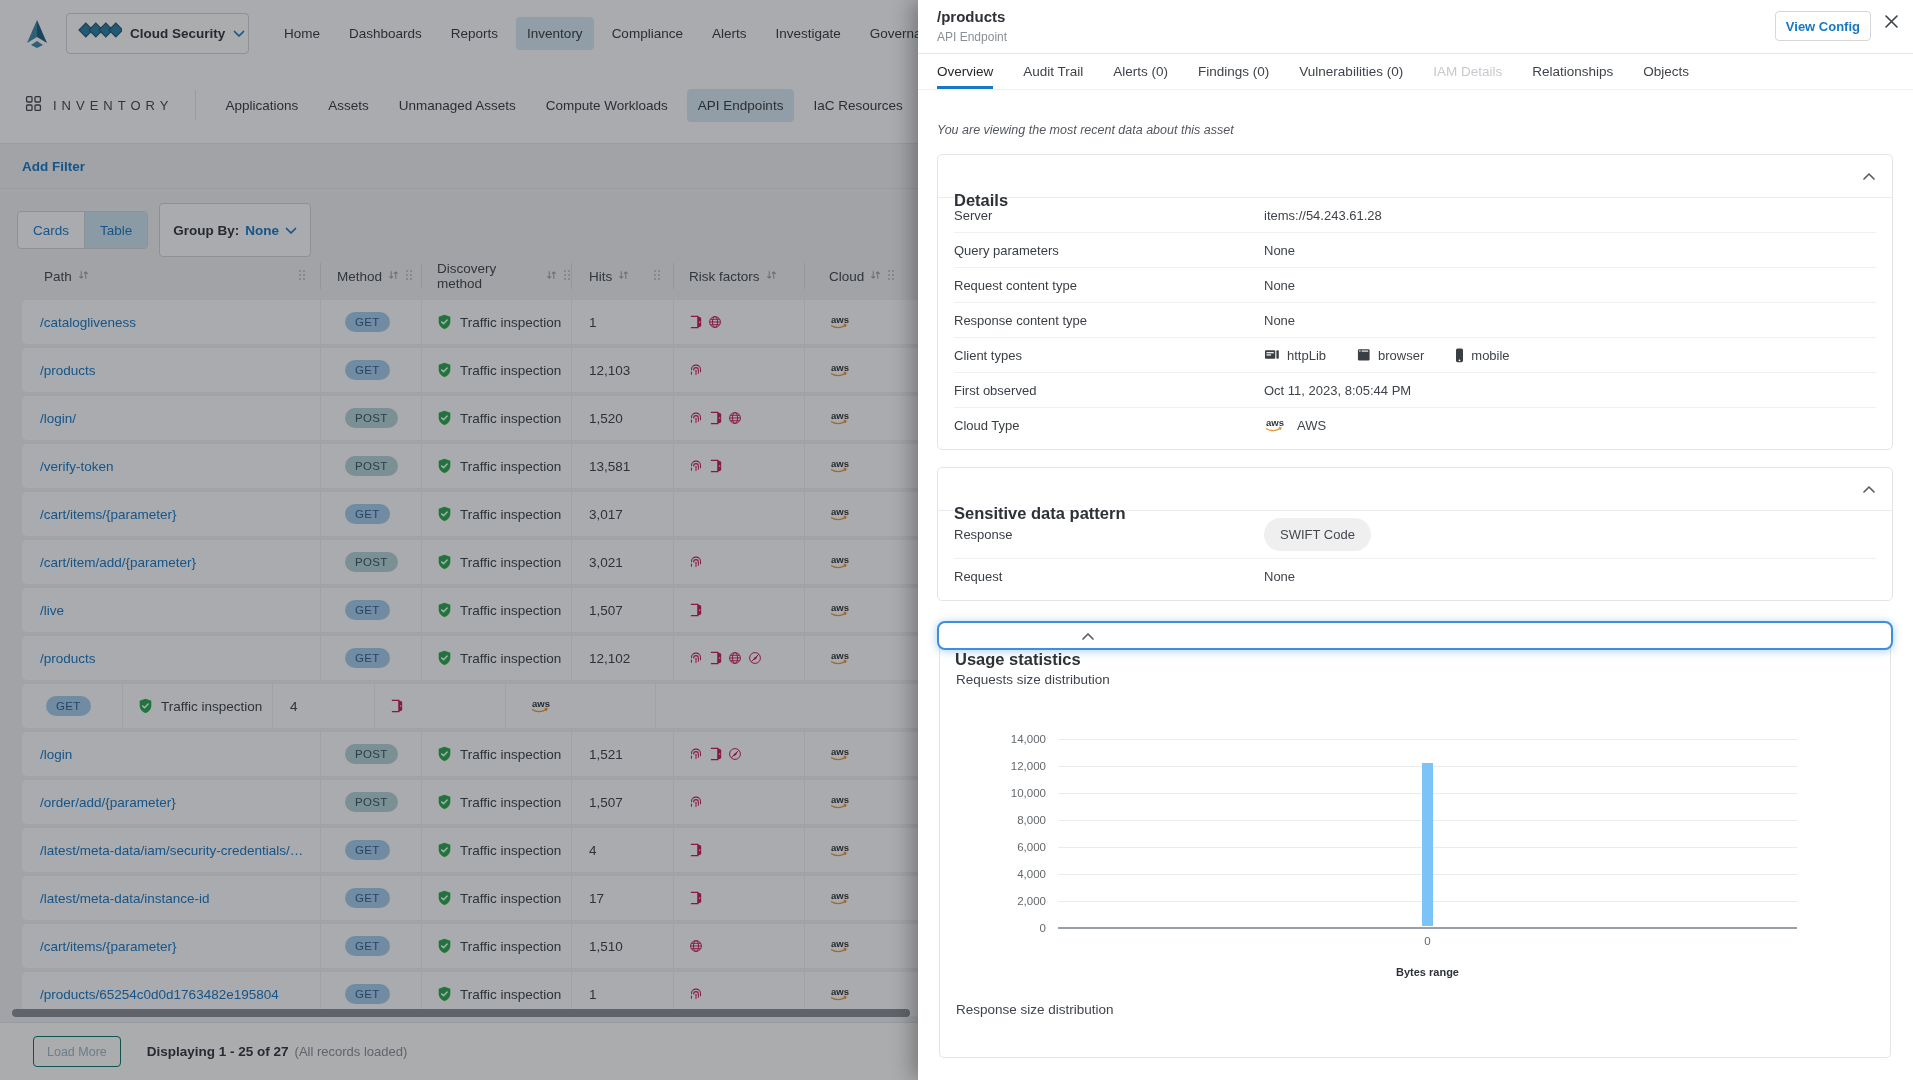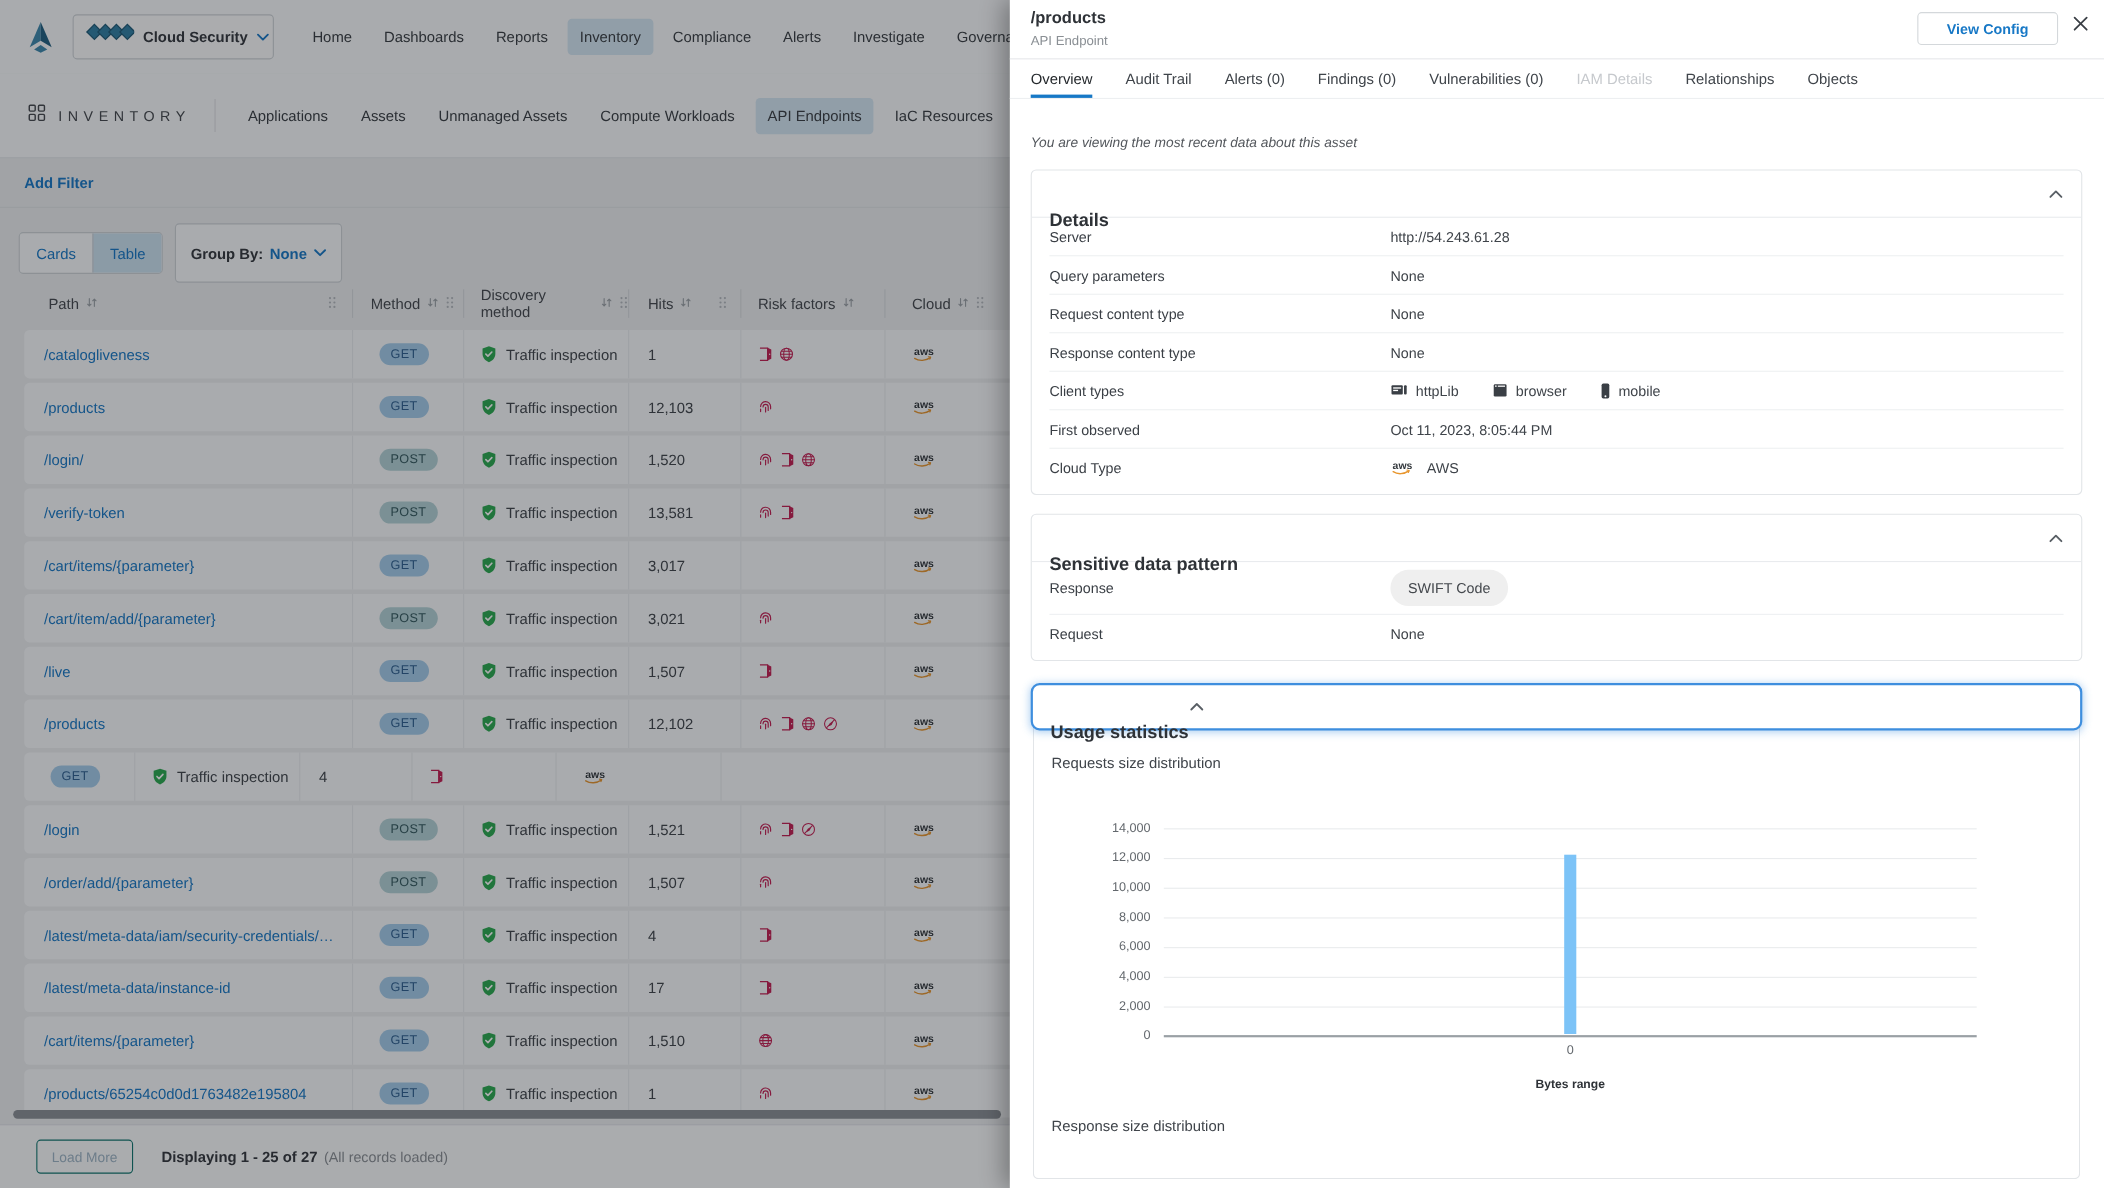--- a/index.html
+++ b/index.html
@@ -71,21 +71,21 @@
   .disp { margin-left:26px; font-size:13.5px; font-weight:bold; color:#33373c; }
   .disp-note { margin-left:6px; font-size:13px; color:#8a8f94; }
 
   .overlay { position:absolute; inset:0; background:rgba(16,20,25,0.35); z-index:5; }
 
   
   .panel { position:absolute; top:0; left:918px; right:0; bottom:0; background:#fff; z-index:10; box-shadow:-6px 0 20px rgba(0,0,0,0.30); }
   .panel-header { position:relative; height:54px; border-bottom:1px solid #e5e7ea; }
   .panel-title { position:absolute; left:19px; top:8px; font-size:15px; font-weight:bold; color:#2e3237; }
   .panel-sub { position:absolute; left:19px; top:30px; font-size:12px; color:#8a8f94; }
-  .view-config { position:absolute; right:42px; top:11px; height:30px; padding:0 26px; border:1px solid #d4d8db; border-radius:4px; background:#fff; color:#1778c6; font-weight:bold; font-size:13px; display:flex; align-items:center; }
+  .view-config { position:absolute; right:42px; top:11px; height:30px; padding:0 10px; border:1px solid #d4d8db; border-radius:4px; background:#fff; color:#1778c6; font-weight:bold; font-size:13px; display:flex; align-items:center; }
   .close-btn { position:absolute; right:14px; top:14px; display:flex; }
   .tabs { display:flex; gap:30px; padding-left:19px; height:36px; align-items:stretch; border-bottom:1px solid #edeff1; }
   .tab { font-size:13.5px; color:#3f444a; display:flex; align-items:center; border-bottom:3px solid transparent; padding-top:2px; white-space:nowrap; }
   .tab.active { border-bottom-color:#1778c6; color:#24282c; }
   .tab.disabled { color:#c6c9cd; }
 
   .panel-body { position:absolute; top:91px; left:0; right:0; bottom:0; padding:0 20px 0 19px; overflow:hidden; }
   .notice { margin-top:32px; font-style:italic; font-size:12.5px; color:#53575c; }
   .card { border:1px solid #e2e5e8; border-radius:5px; background:#fff; margin-top:17px; }
   .card-head { height:43px; display:flex; align-items:center; padding:0 16px; border-bottom:1px solid #e9ebee; }
@@ -93,21 +93,21 @@
   .card-head .chev { margin-left:auto; display:flex; }
   .drows { padding:0 16px 6px 16px; }
   .drow { display:flex; align-items:center; min-height:35px; border-bottom:1px solid #eef0f2; font-size:13px; }
   .drow:last-child { border-bottom:none; }
   .drow-label { width:310px; color:#3a3f45; flex-shrink:0; }
   .drow-value { color:#3f444a; display:flex; align-items:center; gap:7px; }
   .client { display:flex; align-items:center; gap:7px; margin-right:24px; }
   .drow.tall { min-height:48px; }
   .chip { background:#efefef; border-radius:17px; padding:9px 16px; font-size:13px; color:#44484d; }
 
-  .usage-head { margin-top:20px; height:43px; border:2px solid #3e8ede; border-radius:8px; background:#fff; display:flex; align-items:center; padding:0 16px; box-shadow:0 1px 8px rgba(62,142,222,0.45); position:relative; z-index:2; }
+  .usage-head { margin-top:20px; height:29px; border:2px solid #3e8ede; border-radius:8px; background:#fff; display:flex; align-items:center; padding:0 16px; box-shadow:0 1px 8px rgba(62,142,222,0.45); position:relative; z-index:2; }
   .usage-body { border:1px solid #e2e5e8; border-top:none; border-radius:0 0 5px 5px; margin:-4px 2px 0 2px; padding:4px 14px 40px 14px; background:#fff; }
   .chart-title { margin:22px 0 0 2px; font-size:13.5px; color:#3f444a; }
   .plot { position:relative; margin:52px 0 0 104px; width:739px; height:189px; }
   .gridline { position:absolute; left:0; width:100%; height:1px; background:#e9ebed; }
   .gridline.axis { background:#9aa0a5; height:2px; }
   .ylab { position:absolute; right:calc(100% + 12px); transform:translateY(-50%); font-size:11.5px; color:#63686d; white-space:nowrap; }
   .bar { position:absolute; width:11px; background:#7cc3f7; bottom:2px; }
   .xtick { position:absolute; top:calc(100% + 7px); transform:translateX(-50%); font-size:11.5px; color:#63686d; }
   .xlabel { position:absolute; top:calc(100% + 38px); left:50%; transform:translateX(-50%); font-size:11px; font-weight:bold; color:#2e3237; }
   .chart-title2 { margin:74px 0 0 2px; font-size:13.5px; color:#3f444a; }
@@ -950,21 +950,21 @@
         <span class="card-title">Details</span>
         <span class="chev">
             <svg width="14" height="9" viewBox="0 0 14 9" fill="none" stroke="#5a6066" stroke-width="1.7" stroke-linecap="round" stroke-linejoin="round">
               <path d="M2 7l5-5 5 5"></path>
             </svg>
           </span>
       </div>
       <div class="drows">
           <div class="drow">
             <div class="drow-label">Server</div>
-            <div class="drow-value">http://54.243.61.28</div>
+            <div class="drow-value">items://54.243.61.28</div>
           </div>
           <div class="drow">
             <div class="drow-label">Query parameters</div>
             <div class="drow-value">None</div>
           </div>
           <div class="drow">
             <div class="drow-label">Request content type</div>
             <div class="drow-value">None</div>
           </div>
           <div class="drow">

